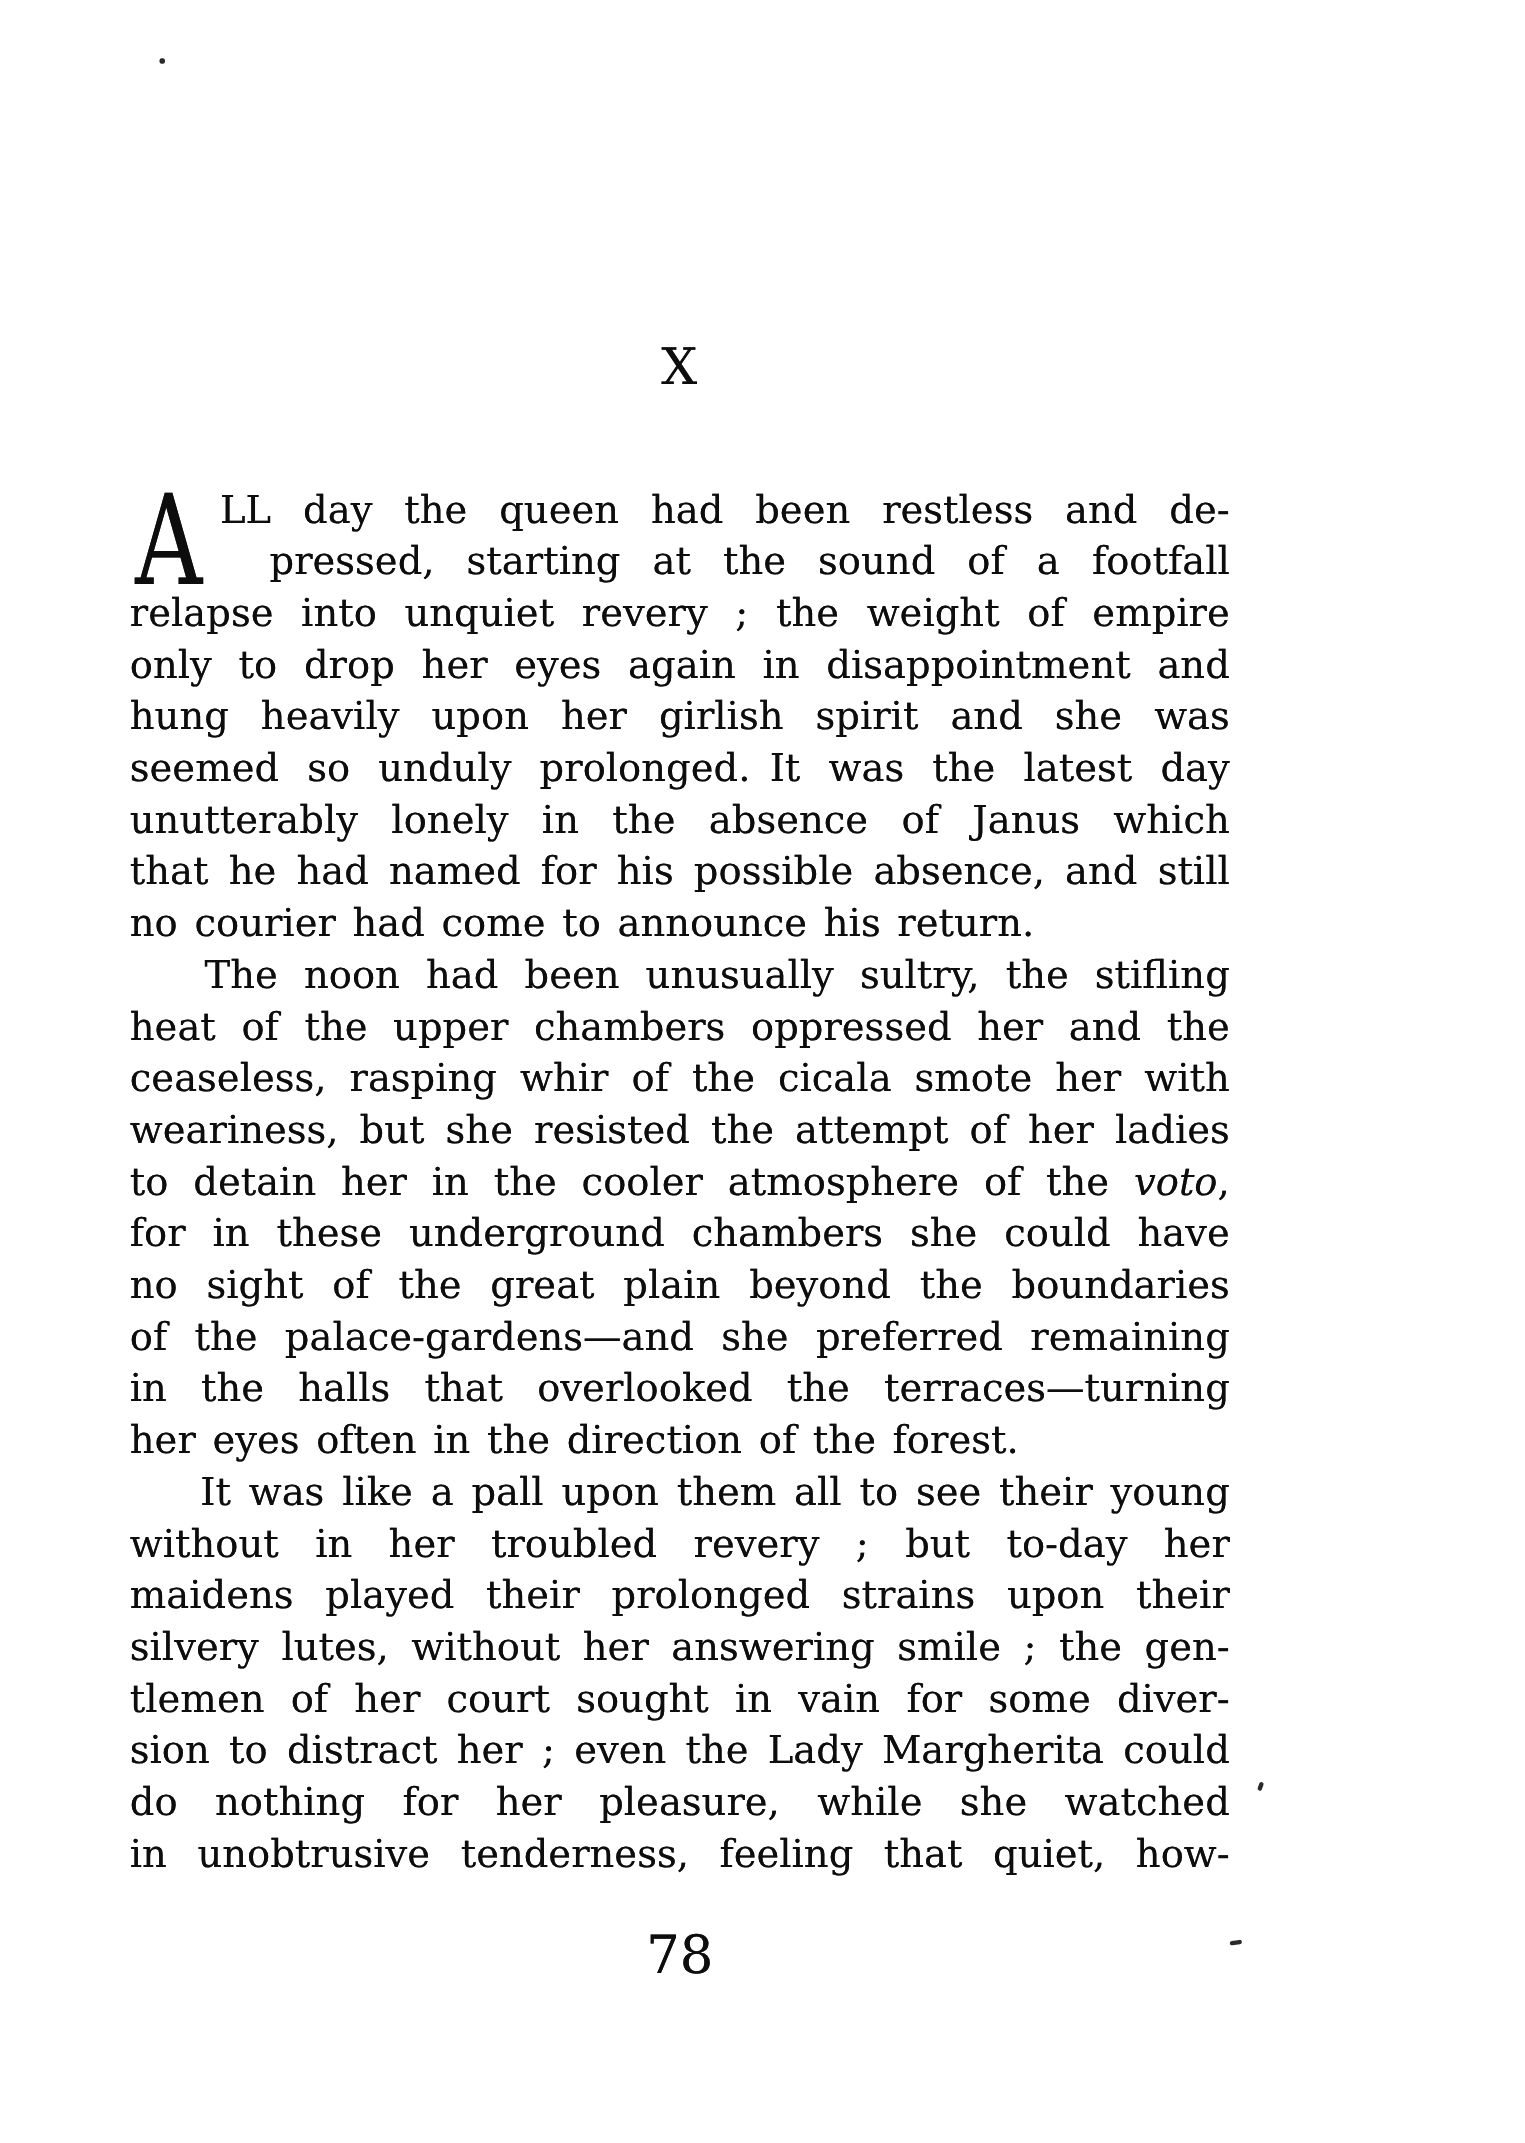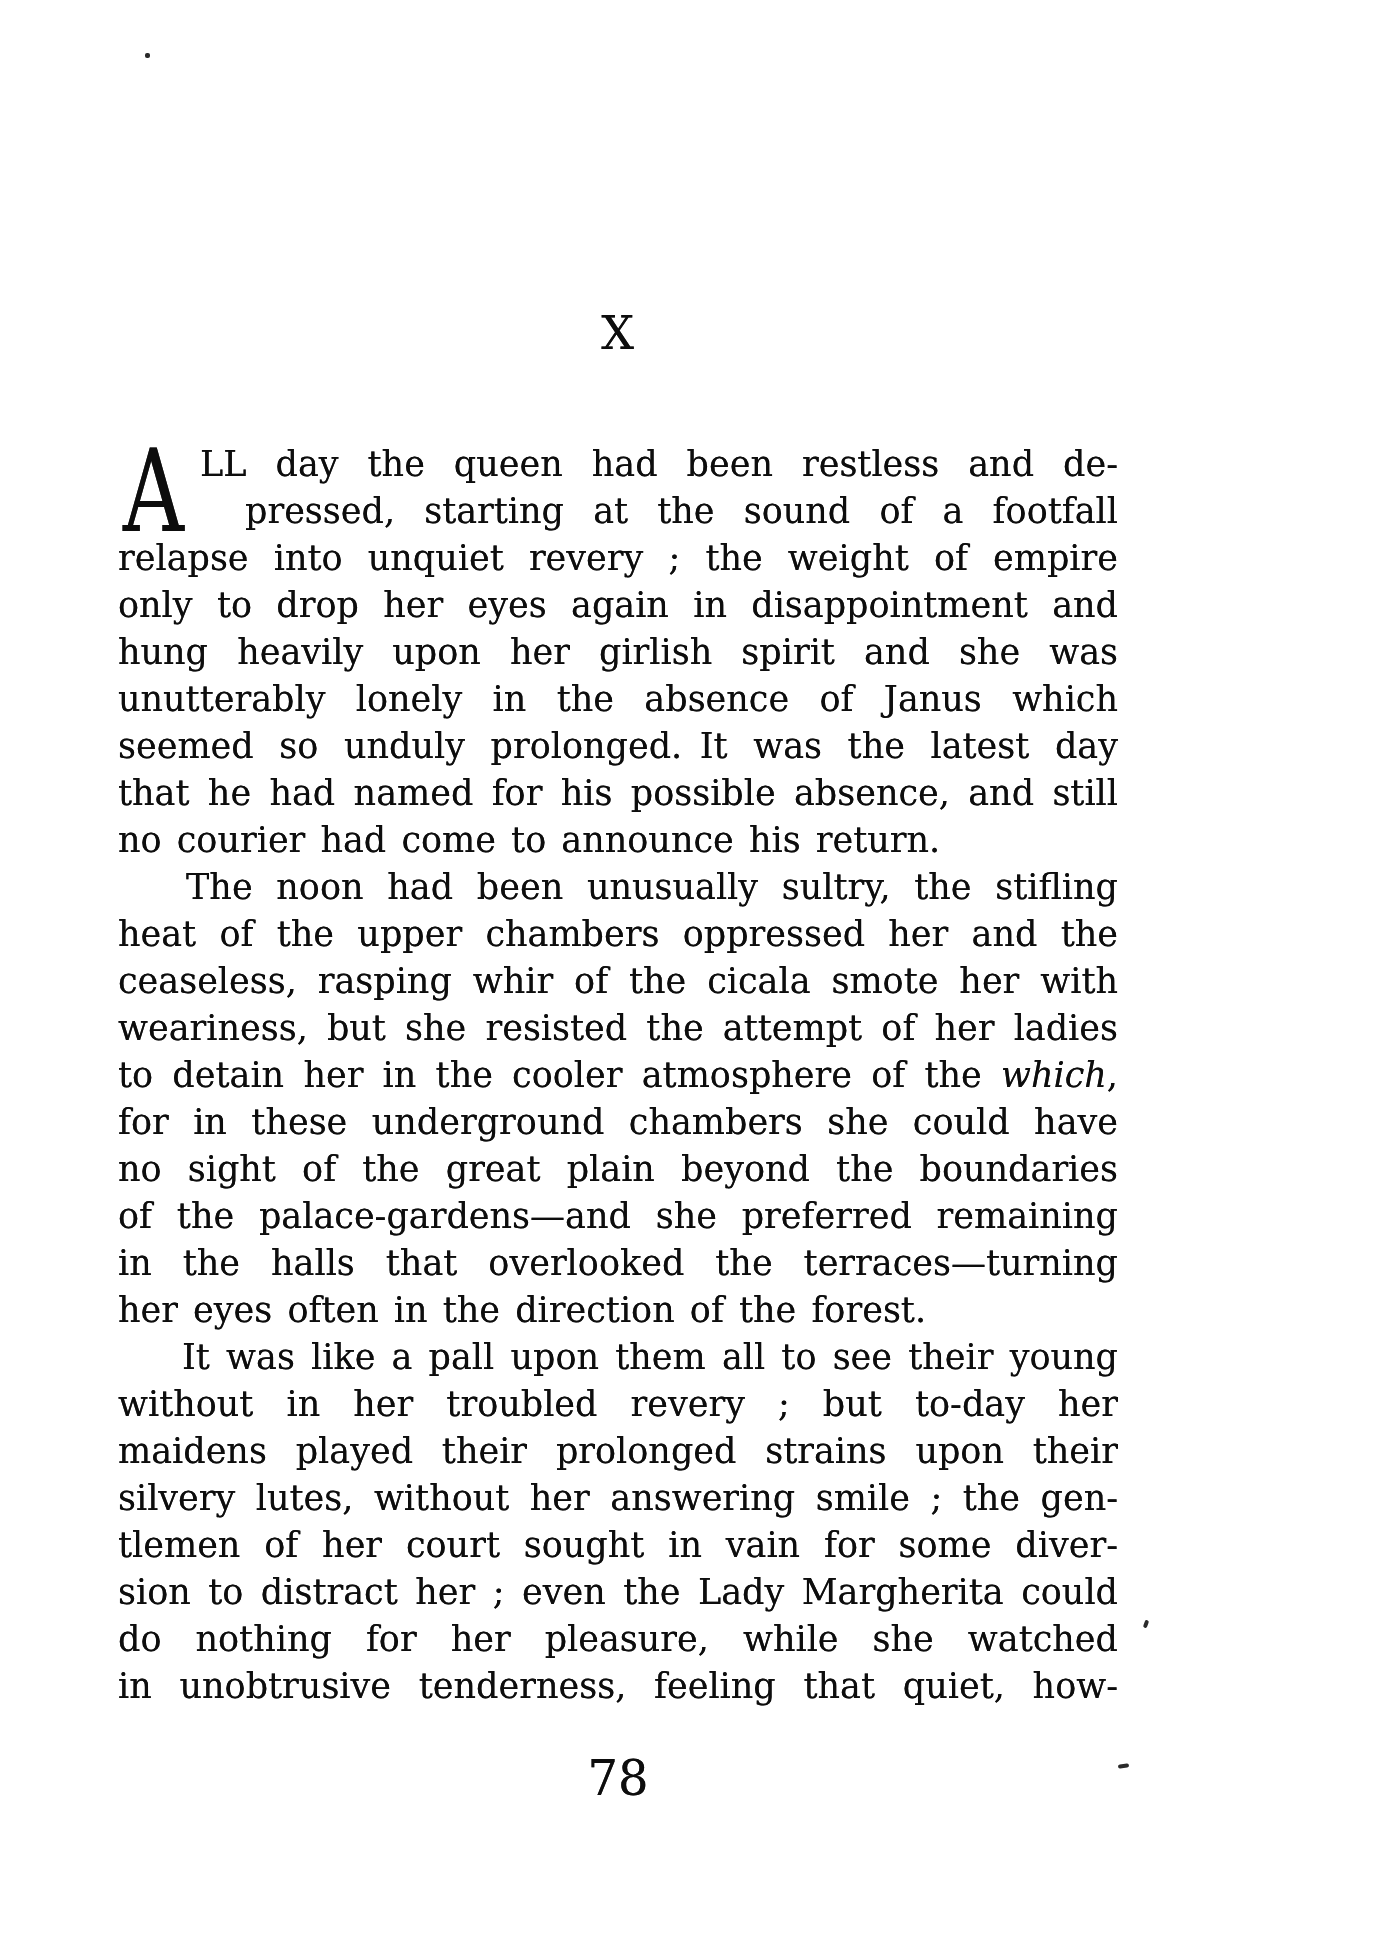--- a/index.html
+++ b/index.html
@@ -86,29 +86,29 @@
   <div class="heading">X</div>
 
   <div class="textblock">
     <div class="dropcap">A</div>
     <div>
         <div class="line" style="padding-left: 82px;"><span>LL day the queen had been restless and de-</span></div>
         <div class="line" style="padding-left: 127px;"><span>pressed, starting at the sound of a footfall</span></div>
         <div class="line"><span>relapse into unquiet revery ; the weight of empire</span></div>
         <div class="line"><span>only to drop her eyes again in disappointment and</span></div>
         <div class="line"><span>hung heavily upon her girlish spirit and she was</span></div>
+        <div class="line"><span>seemed so unduly prolonged. It was the latest day</span></div>
         <div class="line"><span>unutterably lonely in the absence of Janus which</span></div>
-        <div class="line"><span>seemed so unduly prolonged. It was the latest day</span></div>
         <div class="line"><span>that he had named for his possible absence, and still</span></div>
         <div class="line nojust"><span>no courier had come to announce his return.</span></div>
         <div class="line" style="padding-left: 68px;"><span>The noon had been unusually sultry, the stifling</span></div>
         <div class="line"><span>heat of the upper chambers oppressed her and the</span></div>
         <div class="line"><span>ceaseless, rasping whir of the cicala smote her with</span></div>
         <div class="line"><span>weariness, but she resisted the attempt of her ladies</span></div>
-        <div class="line"><span>to detain her in the cooler atmosphere of the </span><span class="it">which</span><span>,</span></div>
+        <div class="line"><span>to detain her in the cooler atmosphere of the </span><span class="it">voto</span><span>,</span></div>
         <div class="line"><span>for in these underground chambers she could have</span></div>
         <div class="line"><span>no sight of the great plain beyond the boundaries</span></div>
         <div class="line"><span>of the palace-gardens—and she preferred remaining</span></div>
         <div class="line"><span>in the halls that overlooked the terraces—turning</span></div>
         <div class="line nojust"><span>her eyes often in the direction of the forest.</span></div>
         <div class="line" style="padding-left: 64px;"><span>It was like a pall upon them all to see their young</span></div>
         <div class="line"><span>without in her troubled revery ; but to-day her</span></div>
         <div class="line"><span>maidens played their prolonged strains upon their</span></div>
         <div class="line"><span>silvery lutes, without her answering smile ; the gen-</span></div>
         <div class="line"><span>tlemen of her court sought in vain for some diver-</span></div>

